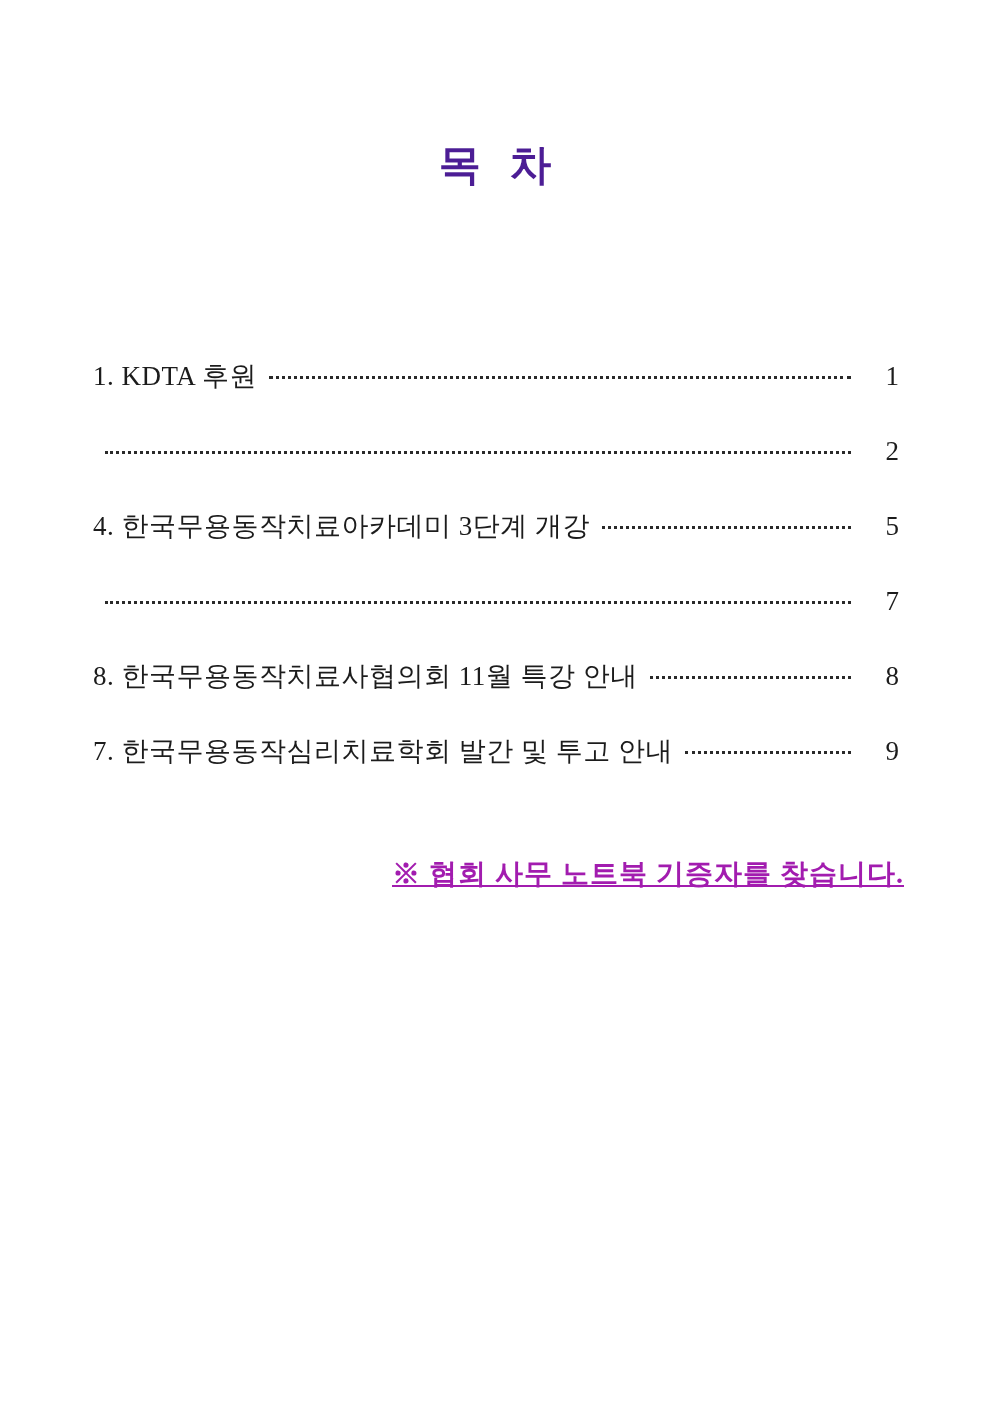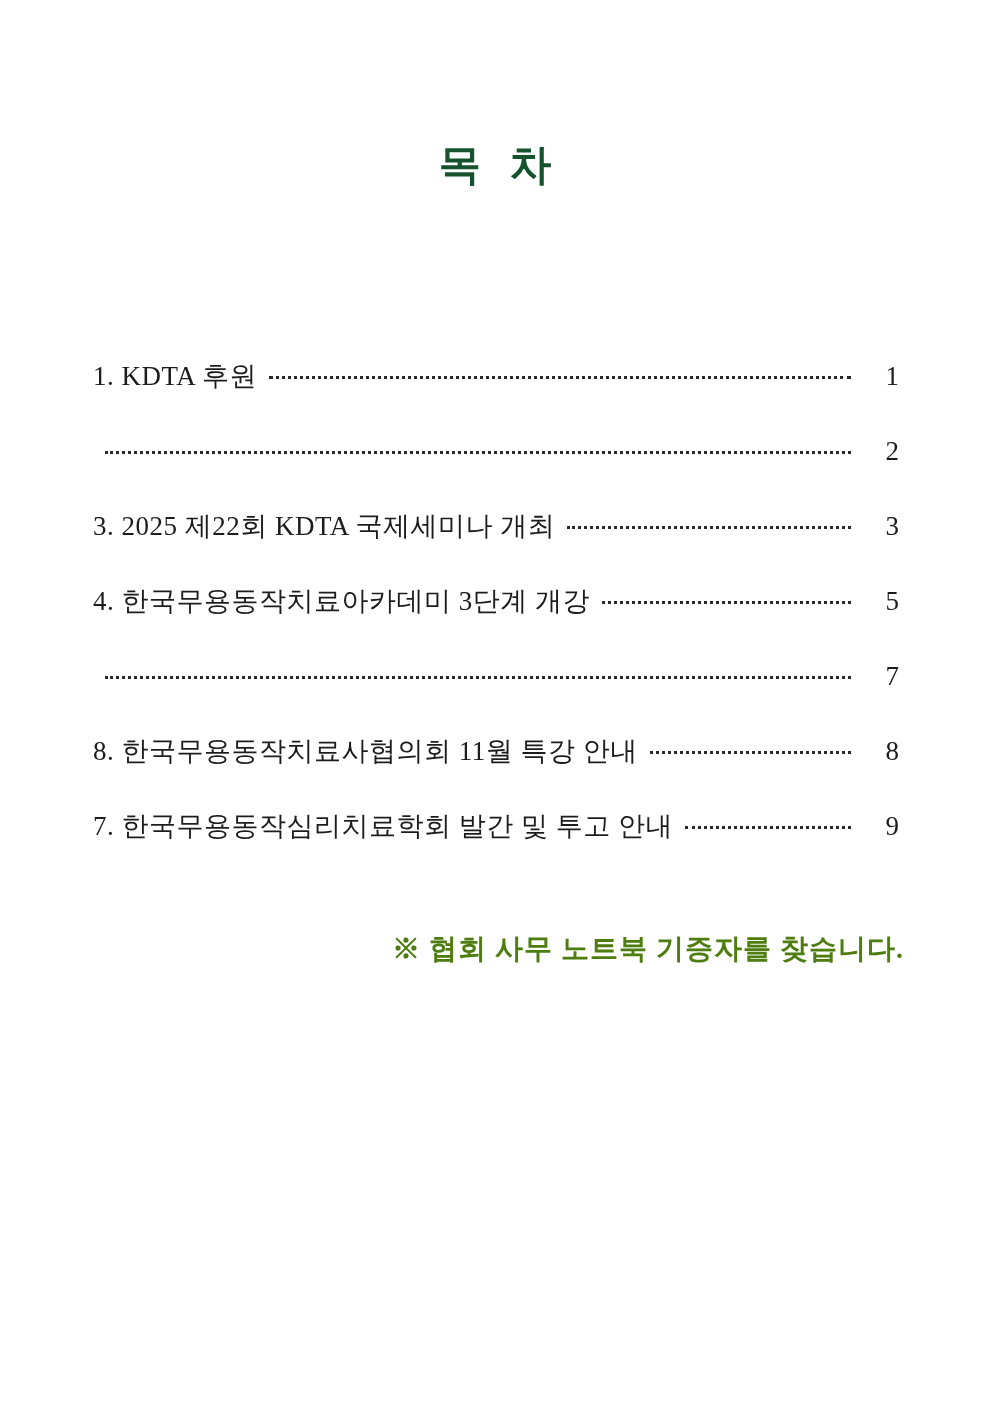--- a/index.html
+++ b/index.html
@@ -19,21 +19,21 @@
     box-sizing: border-box;
   }
   .doc-title {
     margin: 142px 0 0 0;
     text-align: center;
     font-size: 42px;
     font-weight: bold;
     letter-spacing: 2px;
     word-spacing: 14px;
     line-height: 1.1;
-    color: #14532d;
+    color: #4c1d95;
   }
   .toc-list {
     margin: 172px 93px 0 93px;
   }
   .toc-row {
     display: flex;
     align-items: baseline;
     font-size: 27px;
     line-height: 32px;
     margin-bottom: 43px;
@@ -59,21 +59,22 @@
     width: 34px;
     text-align: right;
     font-size: 27px;
   }
   .footer-note {
     margin: 88px 88px 0 0;
     text-align: right;
     font-size: 28px;
     font-weight: bold;
     letter-spacing: 1px;
-    color: #4d7c0f;
+    color: #a21caf;
+    text-decoration: underline;
   }
 </style>
 </head>
 <body>
 
 <div class="page">
 
   <h1 class="doc-title">목 차</h1>
 
   <div class="toc-list" id="toc-list">
@@ -81,25 +82,20 @@
     <span class="toc-label">1. KDTA 후원</span>
     <span class="leader"></span>
     <span class="toc-page">1</span>
   </div>
 
   <div class="toc-row">
     <span class="leader"></span>
     <span class="toc-page">2</span>
   </div>
 
-  <div class="toc-row">
-    <span class="toc-label">3. 2025 제22회 KDTA 국제세미나 개최</span>
-    <span class="leader"></span>
-    <span class="toc-page">3</span>
-  </div>
 
   <div class="toc-row">
     <span class="toc-label">4. 한국무용동작치료아카데미 3단계 개강</span>
     <span class="leader"></span>
     <span class="toc-page">5</span>
   </div>
 
   <div class="toc-row">
     <span class="leader"></span>
     <span class="toc-page">7</span>

